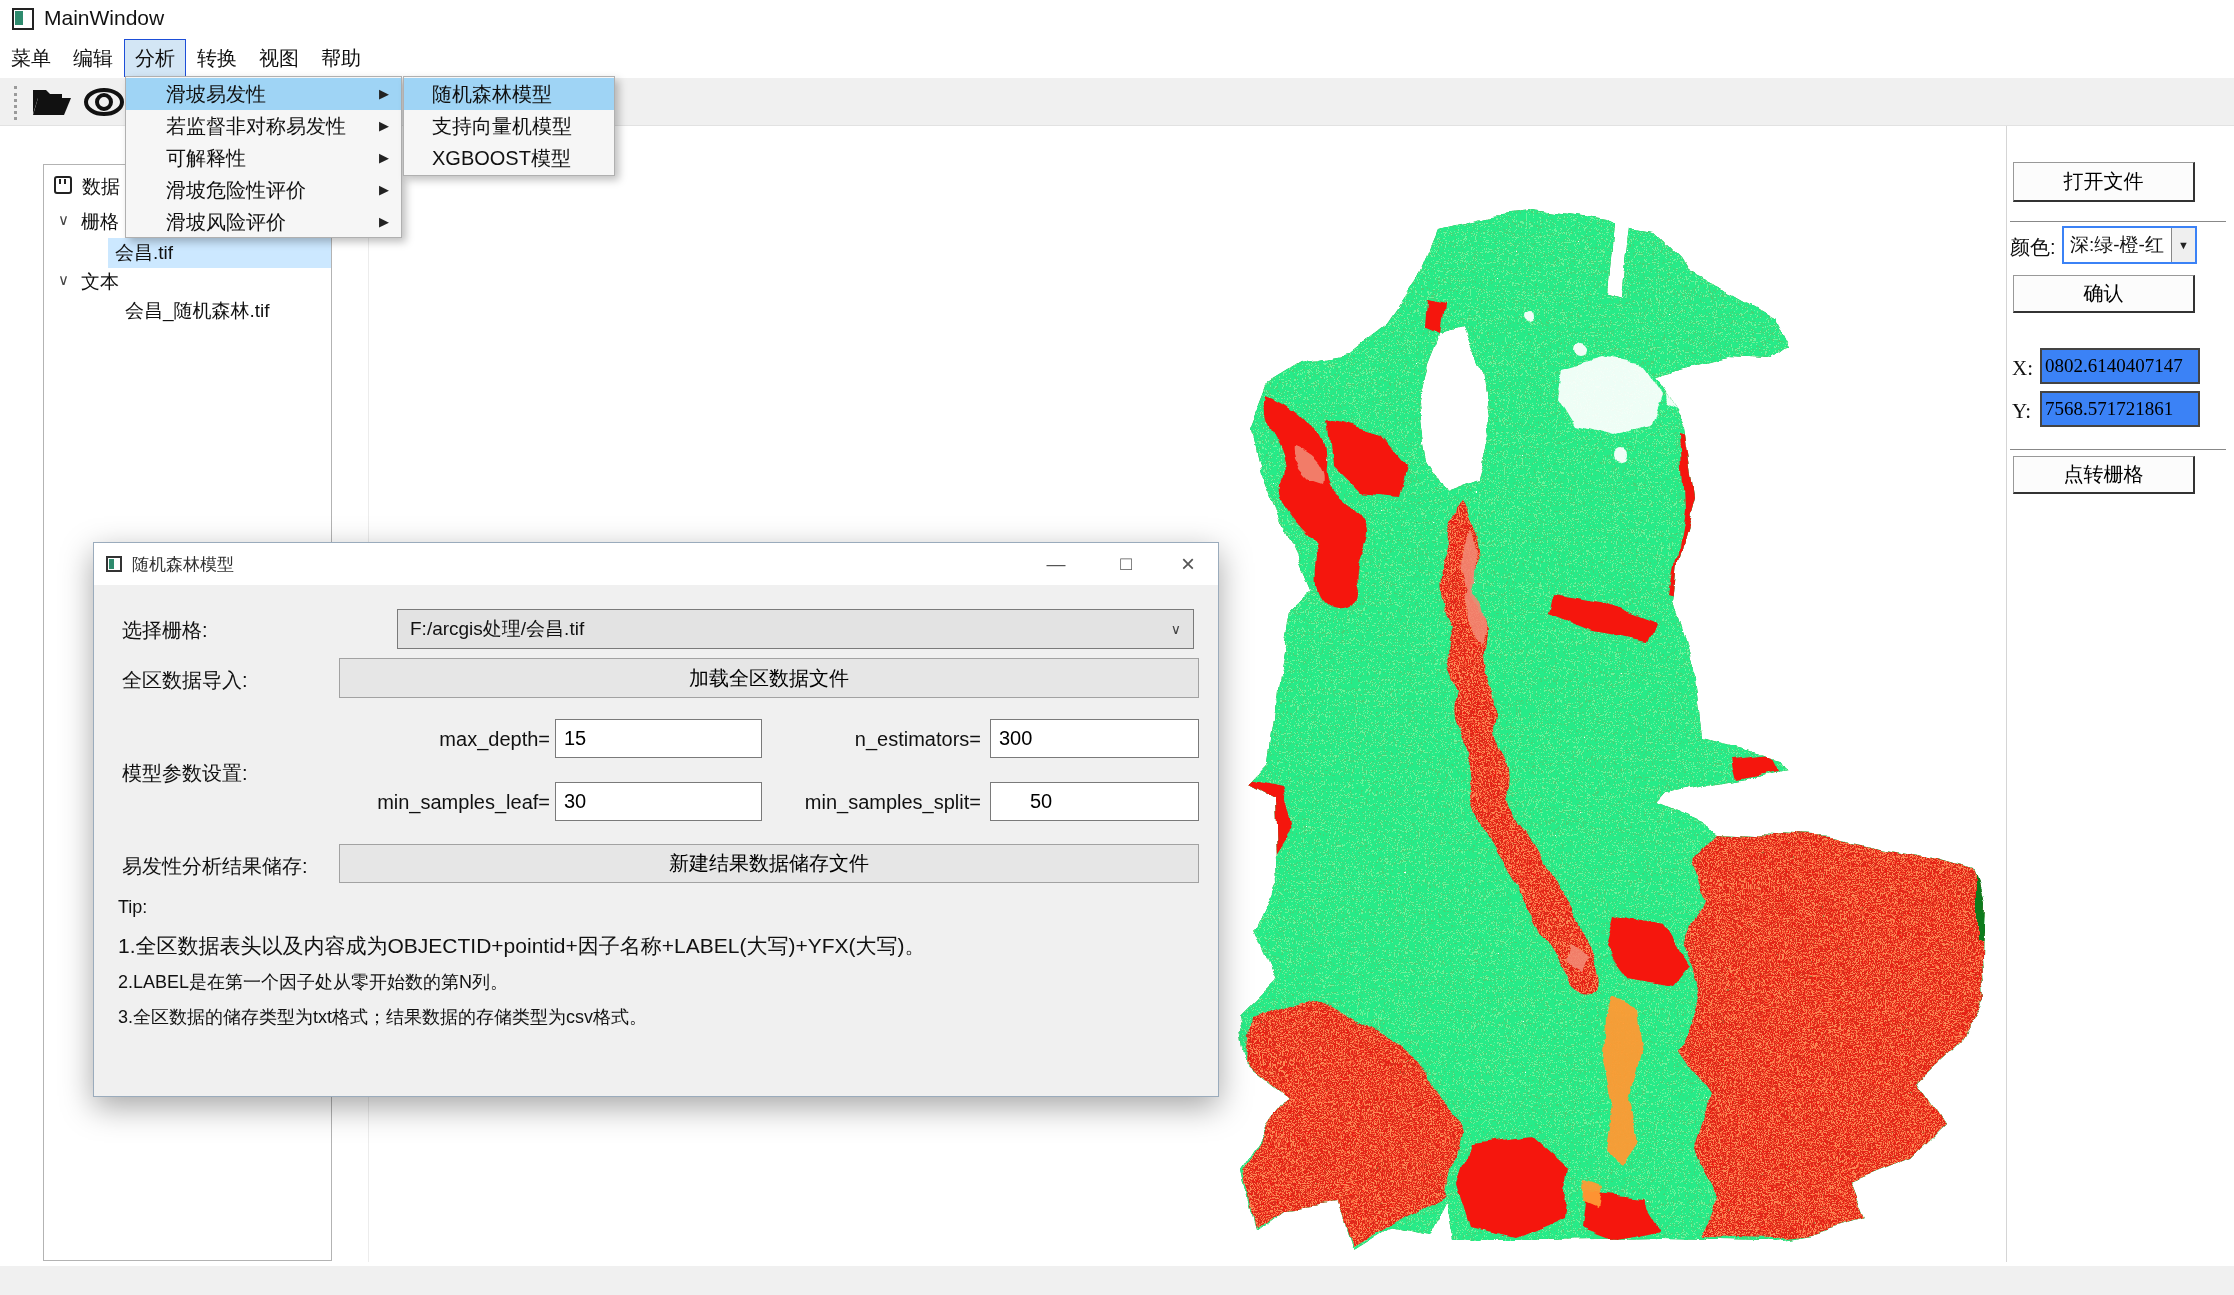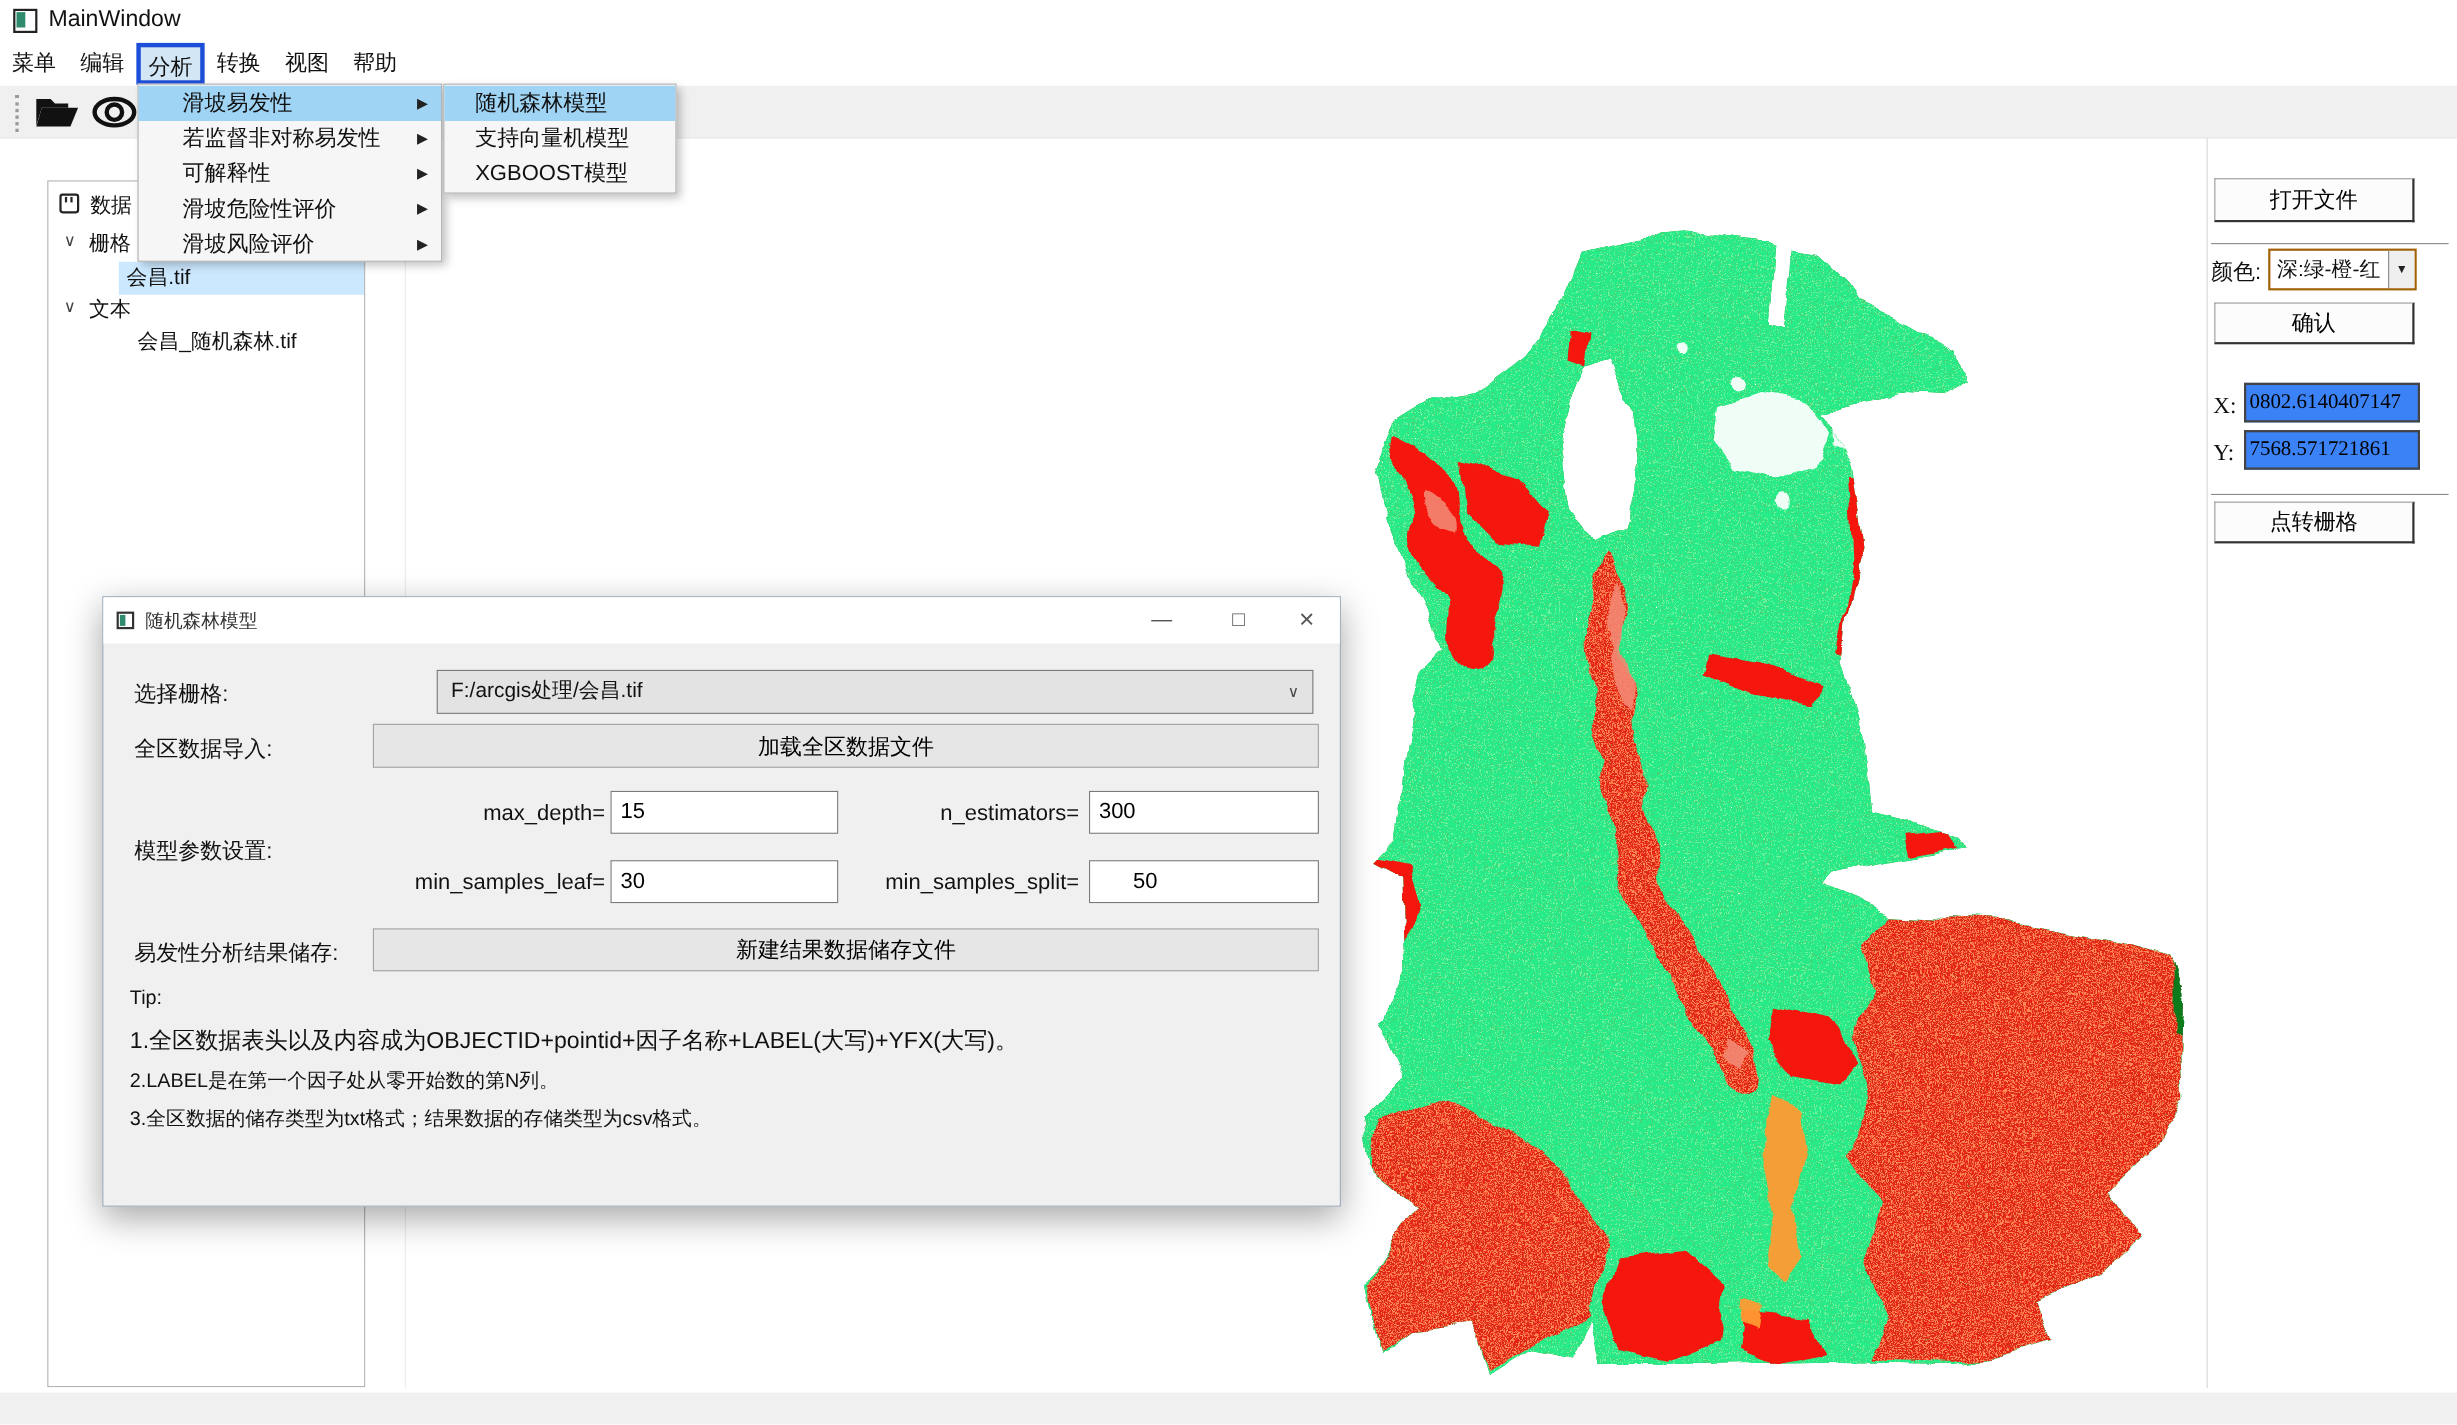--- a/index.html
+++ b/index.html
@@ -8,21 +8,21 @@
   .abs { position:absolute; }
 
   
   #titlebar { left:0; top:0; width:2234px; height:38px; background:#fff; }
   #app-icon { left:12px; top:8px; width:22px; height:22px; border:2px solid #222; background:#fff; }
   #app-icon .half { position:absolute; left:1px; top:1px; width:8px; height:14px; background:#2e8b6e; }
   #app-title { left:44px; top:6px; font-size:21px; }
 
   #menubar { left:0; top:38px; width:2234px; height:40px; background:#fff; display:flex; padding-left:0; }
   .menu-item { width:62px; text-align:center; font-size:20px; line-height:38px; height:38px; margin-top:1px; }
-  .menu-item.active { background:#d3e6f5; border:4px solid #1d4ed8; line-height:36px; }
+  .menu-item.active { background:#d3e6f5; border:1px solid #1d4ed8; line-height:36px; }
 
   #toolbar { left:0; top:78px; width:2234px; height:48px; background:#f0f0f0; border-bottom:1px solid #e2e2e2; }
   #gripper { left:14px; top:86px; height:34px; width:0; border-left:3px dotted #9a9a9a; }
   .tool-ic { top:84px; width:44px; height:36px; }
 
   
   #canvas { left:0; top:126px; width:2234px; height:1140px; background:#fff; }
   #statusbar { left:0; top:1266px; width:2234px; height:29px; background:#f0f0f0; }
   #v-split-left { left:368px; top:126px; width:1px; height:1136px; background:#ececec; }
   #v-split-right { left:2006px; top:126px; width:1px; height:1136px; background:#d5d5d5; }
@@ -67,21 +67,21 @@
   .param-input { position:absolute; width:207px; height:39px; background:#fff; border:1px solid #7a7a7a;
     font-size:20px; padding-left:8px; font-family:"Liberation Sans",sans-serif; }
   .tip { position:absolute; left:24px; font-size:18px; }
   .tip.big { font-size:21px; }
 
   
   .rp-btn { position:absolute; background:#fcfcfc; border:1px solid #999; border-right:2px solid #333;
     border-bottom:2px solid #333; font-size:20px; text-align:center; }
   .rp-hr { position:absolute; left:2010px; width:216px; height:1px; background:#888; }
   #color-label { left:2010px; top:234px; font-size:20px; }
-  #color-combo { left:2062px; top:226px; width:135px; height:38px; border:2px solid #a16207; background:#fff; overflow:hidden; }
+  #color-combo { left:2062px; top:226px; width:135px; height:38px; border:2px solid #3b82f6; background:#fff; overflow:hidden; }
   #color-combo .val { position:absolute; left:6px; top:4px; font-size:19px; white-space:nowrap; }
   #color-combo .btn { position:absolute; right:0; top:0; width:24px; height:100%; background:#efefef;
     border-left:1px solid #888; text-align:center; font-size:11px; line-height:34px; color:#222; }
   .xy-label { position:absolute; font-family:"Liberation Serif",serif; font-size:21px; }
   .xy-input { position:absolute; width:160px; height:36px; border:2px solid #444; background:#3b82f6;
     font-family:"Liberation Serif",serif; font-size:19px; padding-left:3px; }
 
   
   #map { left:1232px; top:198px; width:756px; height:1058px; z-index:5; }
 </style>

